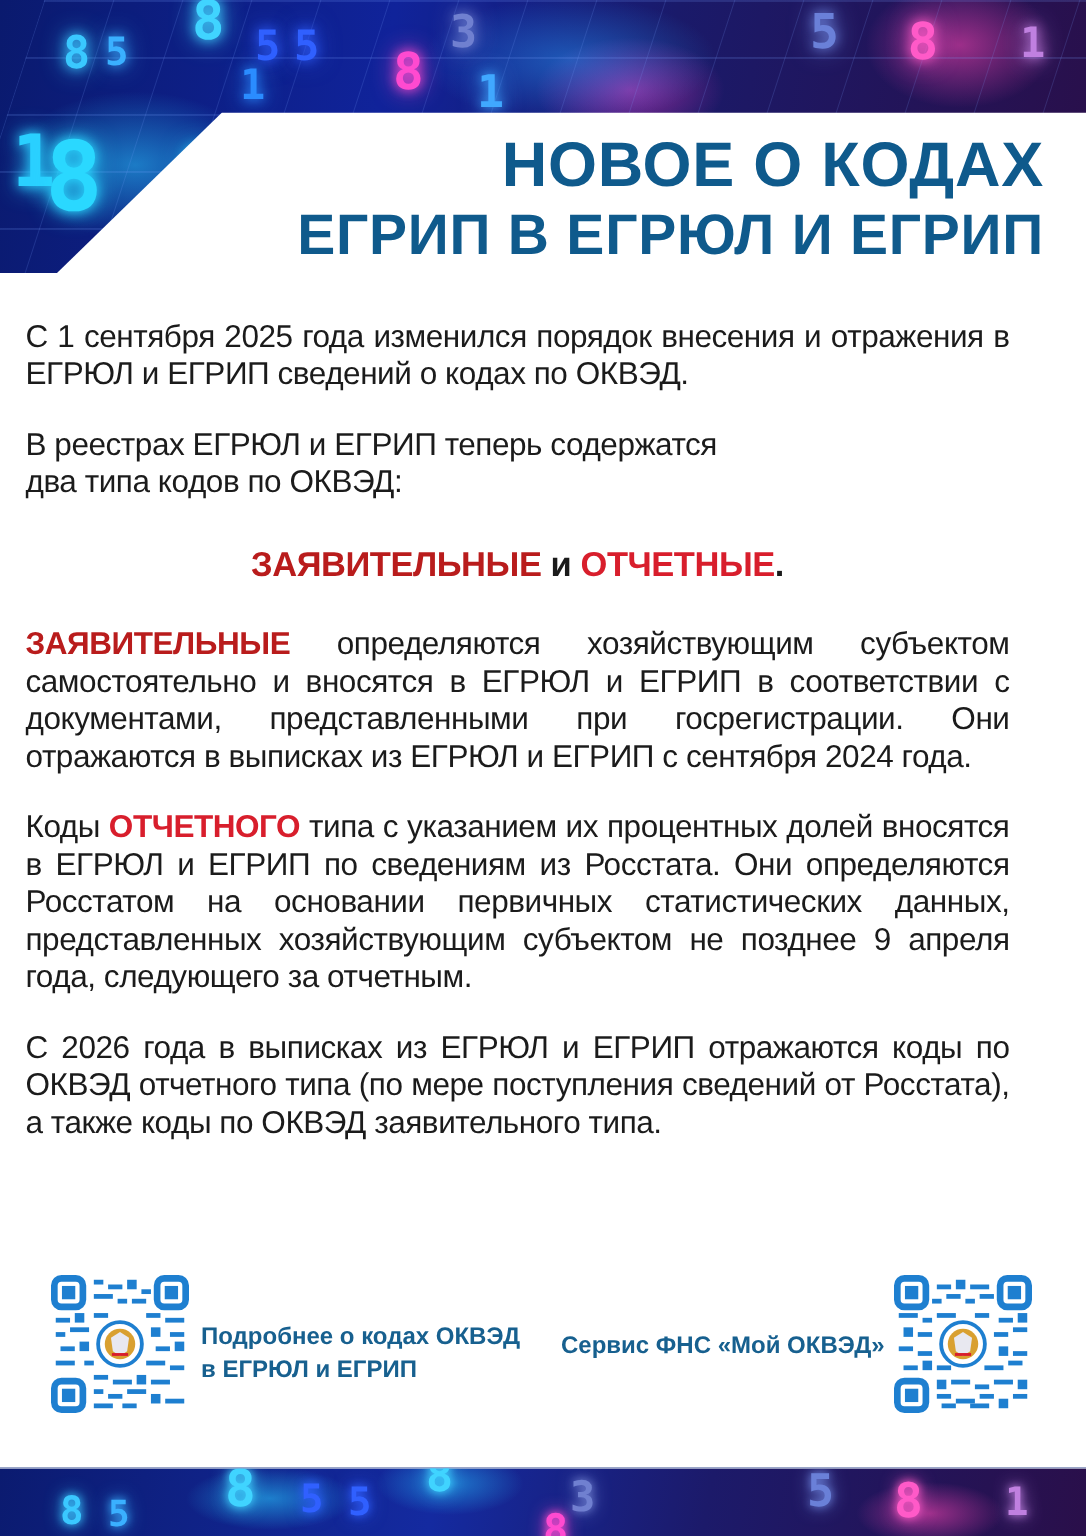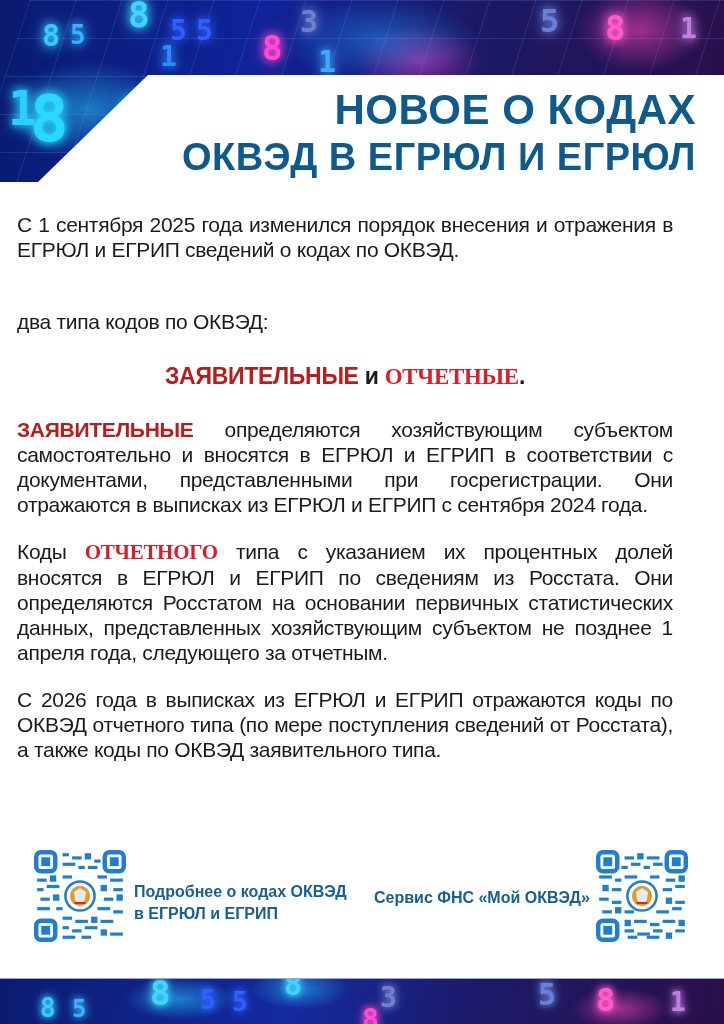--- a/index.html
+++ b/index.html
@@ -50,21 +50,21 @@
     letter-spacing: -0.3px;
   }
   .content p { margin: 0; }
   .p-intro { text-align: left; }
   .p-gap { margin-top: 22px !important; }
   .types {
     text-align: center; font-weight: bold; font-size: 23px;
     margin-top: 30px !important; margin-bottom: 28px !important;
   }
   .blue { color: #b91c1c; font-weight: bold; }
-  .red { color: #d81e2c; font-weight: bold; font-family: Liberation Serif, serif; }
+  .red { color: #d81e2c; font-weight: bold; }
   .black-b { color: #1b1b1b; font-weight: bold; }
   .justify { text-align: justify; text-align-last: left; }
 
   .footer {
     position: absolute; left: 0; top: 850px; width: 724px; height: 100px;
   }
   .qr {
     position: absolute; width: 92px; height: 92px; top: 0;
   }
   .qr.left { left: 34px; }
@@ -107,40 +107,40 @@
   <span class="digit" style="left:262px;top:28px;font-size:34px;color:#ff4ad0">8</span>
   <span class="digit" style="left:300px;top:4px;font-size:30px;color:#7080d0">3</span>
   <span class="digit" style="left:540px;top:2px;font-size:32px;color:#6a80d8">5</span>
   <span class="digit" style="left:605px;top:8px;font-size:34px;color:#ff5ac8">8</span>
   <span class="digit" style="left:318px;top:44px;font-size:30px;color:#40a8ff">1</span>
   <span class="digit" style="left:120px;top:90px;font-size:44px;color:#2ad0ff">8</span>
   <span class="digit" style="left:680px;top:12px;font-size:28px;color:#c080e0">1</span>
 </div>
 <div class="hero-panel"></div>
 <div class="title l1">НОВОЕ О КОДАХ</div>
-<div class="title l2">ОКВЭД В ЕГРЮЛ И ЕГРЮЛ</div>
+<div class="title l2">ЕГРИП В ЕГРЮЛ И ЕГРИП</div>
 
 <div class="content">
   <p class="p-intro justify">С 1 сентября 2025 года изменился порядок внесения и отражения в ЕГРЮЛ и ЕГРИП сведений о кодах по ОКВЭД.</p>
 
   <p class="p-gap">
-    <br>
+    <span>В реестрах ЕГРЮЛ и ЕГРИП теперь содержатся</span><br>
     <span>два типа кодов по ОКВЭД:</span>
   </p>
 
   <p class="types">
     <span class="blue">ЗАЯВИТЕЛЬНЫЕ</span><span class="black-b"> и </span><span class="red">ОТЧЕТНЫЕ</span><span class="black-b">.</span>
   </p>
 
   <p class="justify">
     <span class="blue">ЗАЯВИТЕЛЬНЫЕ</span><span> определяются хозяйствующим субъектом самостоятельно и вносятся в ЕГРЮЛ и ЕГРИП в соответствии с документами, представленными при госрегистрации. Они отражаются в выписках из ЕГРЮЛ и ЕГРИП с сентября 2024 года.</span>
   </p>
 
   <p class="justify p-gap">
-    <span>Коды </span><span class="red">ОТЧЕТНОГО</span><span> типа с указанием их процентных долей вносятся в ЕГРЮЛ и ЕГРИП по сведениям из Росстата. Они определяются Росстатом на основании первичных статистических данных, представленных хозяйствующим субъектом не позднее 1 апреля года, следующего за отчетным.</span>
+    <span>Коды </span><span class="red">ОТЧЕТНОГО</span><span> типа с указанием их процентных долей вносятся в ЕГРЮЛ и ЕГРИП по сведениям из Росстата. Они определяются Росстатом на основании первичных статистических данных, представленных хозяйствующим субъектом не позднее 9 апреля года, следующего за отчетным.</span>
   </p>
 
   <p class="justify p-gap">С 2026 года в выписках из ЕГРЮЛ и ЕГРИП отражаются коды по ОКВЭД отчетного типа (по мере поступления сведений от Росстата), а также коды по ОКВЭД заявительного типа.</p>
 </div>
 
 <div class="footer">
   <svg class="qr left" viewBox="0 0 29 29">
     <rect x="0" y="0" width="29" height="29" fill="#ffffff"></rect>
     <g fill="none" stroke="#1e7fd0" stroke-width="1.4">
       <rect x="0.7" y="0.7" width="6" height="6" rx="1.5"></rect>

